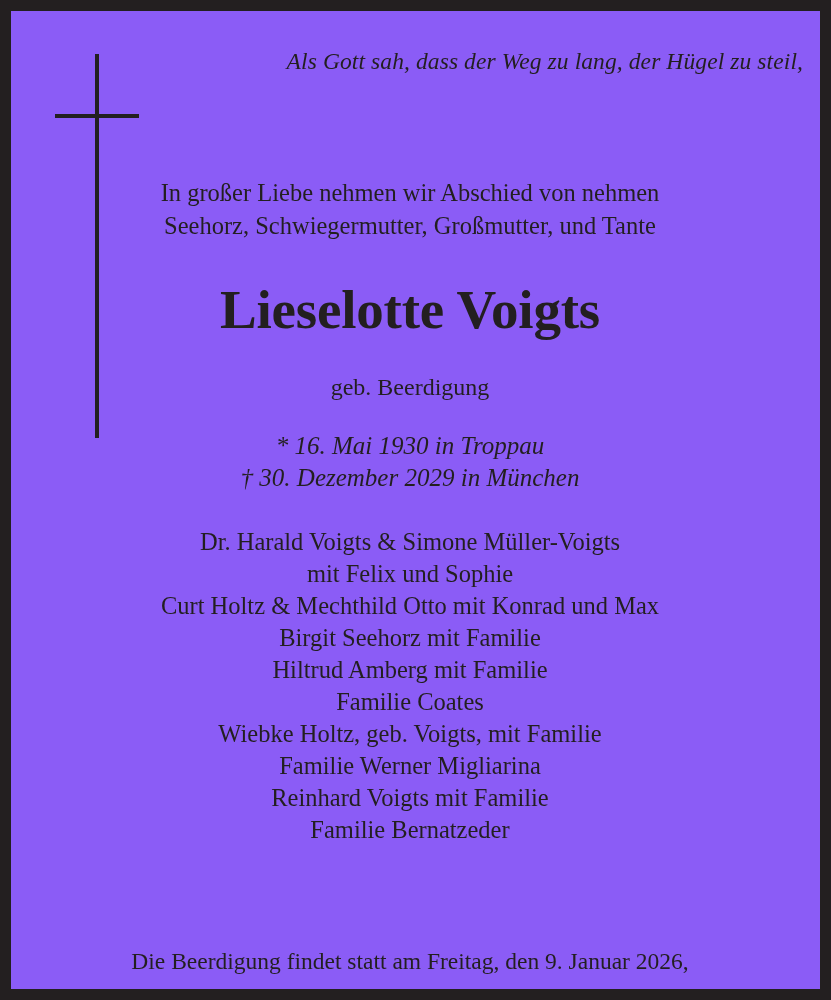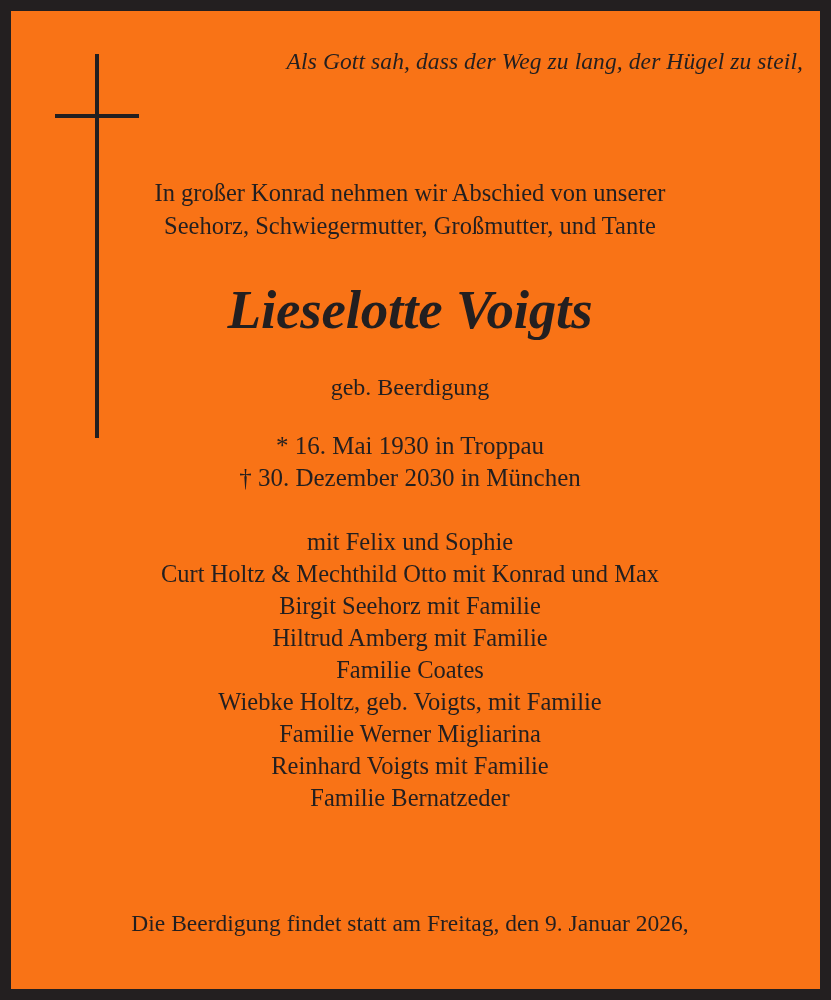--- a/index.html
+++ b/index.html
@@ -15,21 +15,21 @@
     background: #231f20;
     padding: 11px;
     overflow: hidden;
     font-family: "Liberation Serif", "DejaVu Serif", serif;
   }
   .inner {
     position: relative;
     width: 100%;
     height: 100%;
     box-sizing: border-box;
-    background: #f97316;
+    background: #8b5cf6;
     overflow: hidden;
   }
 
   
   .cross {
     position: absolute;
     left: 33px;
     top: 43px;
     width: 120px;
     height: 390px;
@@ -90,41 +90,41 @@
   .name {
     position: absolute;
     left: 0;
     right: 11px;
     top: 268px;
     text-align: center;
     font-weight: bold;
     font-size: 55px;
     line-height: 62px;
     letter-spacing: -0.2px;
-    font-style: italic;
   }
 
   .maiden {
     position: absolute;
     left: 0;
     right: 11px;
     top: 361px;
     text-align: center;
     font-size: 24px;
     line-height: 30px;
   }
 
   .dates {
     position: absolute;
     left: 0;
     right: 11px;
     top: 419px;
     text-align: center;
     font-size: 25px;
     line-height: 32px;
+    font-style: italic;
   }
   .dates .line { display: block; }
 
   .survivors {
     position: absolute;
     left: 0;
     right: 11px;
     top: 515px;
     text-align: center;
     font-size: 24.5px;
@@ -134,54 +134,55 @@
 
   .funeral {
     position: absolute;
     left: 0;
     right: 11px;
     top: 897px;
     text-align: center;
     font-size: 23.5px;
     line-height: 31px;
   }
-  .funeral .line { display: block; }
+  .funeral .line { display: block; margin-top: 38px; }
 </style>
 </head>
 <body>
 
 <div id="notice">
   <div class="inner">
 
     <div class="cross">
       <div class="stem"></div>
       <div class="bar"></div>
     </div>
 
     <div class="content">
 
       <div class="epigraph">
         <span class="line">Als Gott sah, dass der Weg zu lang, der Hügel zu steil,</span>
       </div>
 
       <div class="intro">
-        <span class="line">In großer Konrad nehmen wir Abschied von unserer</span>
+        <span class="line">In großer Liebe nehmen wir Abschied von nehmen</span>
         <span class="line">Seehorz, Schwiegermutter, Großmutter, und Tante</span>
       </div>
 
       <div class="name">Lieselotte Voigts</div>
 
       <div class="maiden">geb. Beerdigung</div>
 
       <div class="dates">
         <span class="line">* 16. Mai 1930 in Troppau</span>
-        <span class="line">† 30. Dezember 2030 in München</span>
+        <span class="line">† 30. Dezember 2029 in München</span>
       </div>
 
       <div class="survivors">
+        <span class="line">Dr. Harald Voigts &amp; Simone Müller-Voigts</span>
         <span class="line">mit Felix und Sophie</span>
         <span class="line">Curt Holtz &amp; Mechthild Otto mit Konrad und Max</span>
         <span class="line">Birgit Seehorz mit Familie</span>
         <span class="line">Hiltrud Amberg mit Familie</span>
         <span class="line">Familie Coates</span>
         <span class="line">Wiebke Holtz, geb. Voigts, mit Familie</span>
         <span class="line">Familie Werner Migliarina</span>
         <span class="line">Reinhard Voigts mit Familie</span>
         <span class="line">Familie Bernatzeder</span>
       </div>

